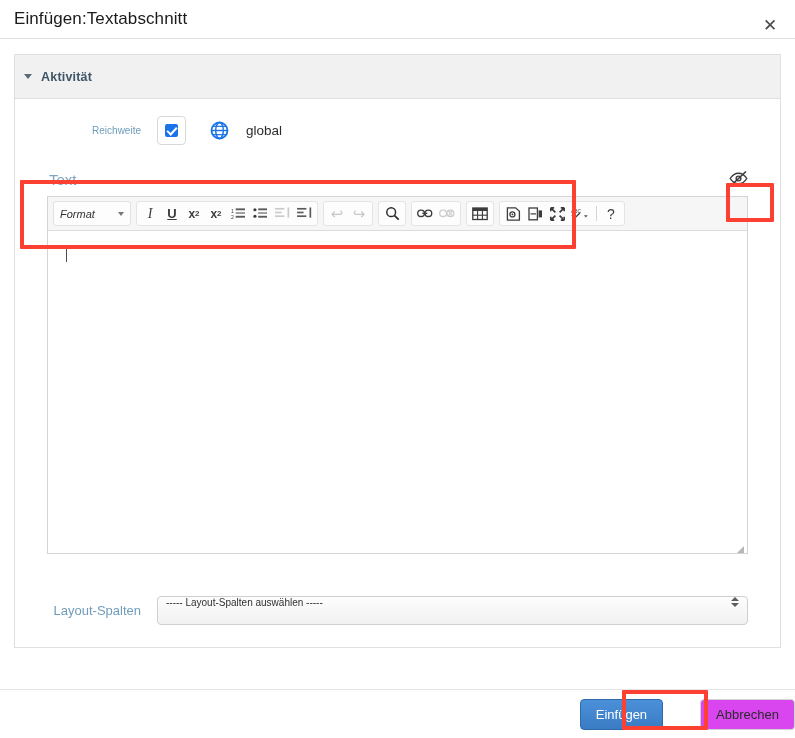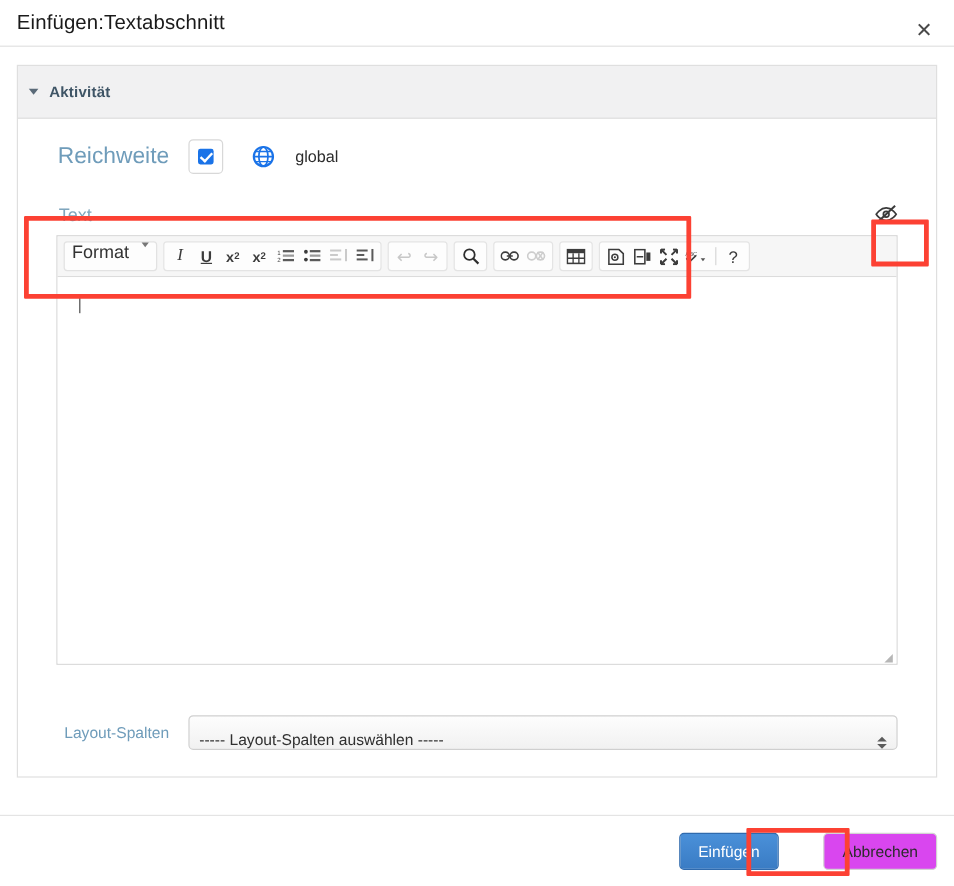--- a/index.html
+++ b/index.html
@@ -83,21 +83,21 @@
   
   .field-row {
     display: flex;
     align-items: center;
     margin-bottom: 6px;
   }
   .field-label {
     width: 124px;
     text-align: right;
     padding-right: 16px;
-    font-size: 19px;
+    font-size: 10px;
     color: #6f9cba;
   }
   .chk-box {
     width: 29px; height: 29px;
     border: 1px solid #d8d8d8;
     border-radius: 4px;
     background: #fff;
     display: flex; align-items: center; justify-content: center;
     cursor: pointer;
   }
@@ -186,30 +186,32 @@
     justify-content: center;
     font-size: 12px;
     color: #3c3c3c;
     cursor: pointer;
     padding: 0 3px;
     user-select: none;
   }
   .tbtn.dim { color: #c8c8c8; cursor: default; }
   .combo {
     display: flex;
+    align-items: center;
     justify-content: space-between;
     width: 78px;
     height: 25px;
     background: #fdfdfd;
     border: 1px solid #e2e2e2;
     border-radius: 3px;
     padding: 0 6px;
-    font-size: 15px;
+    font-size: 11px;
     color: #333;
     cursor: pointer;
+    font-style: italic;
   }
   .combo .car {
     width: 0; height: 0;
     border-left: 3.5px solid transparent;
     border-right: 3.5px solid transparent;
     border-top: 4px solid #777;
   }
   .tsep {
     width: 1px;
     height: 15px;
@@ -251,23 +253,23 @@
     font-size: 13px;
     color: #6f9cba;
   }
   .sel {
     flex: 1;
     height: 29px;
     border: 1px solid #cfcfcf;
     border-radius: 4px;
     background: linear-gradient(#fdfdfd, #f1f1f1);
     display: flex;
-    align-items: flex-end;
+    align-items: flex-start;
     padding: 0 8px;
-    font-size: 13px;
+    font-size: 10px;
     color: #303030;
     position: relative;
     cursor: pointer;
   }
   .sel-arrows {
     position: absolute;
     right: 8px;
     display: flex;
     flex-direction: column;
     gap: 2px;
@@ -283,26 +285,25 @@
     width: 0; height: 0;
     border-left: 4px solid transparent;
     border-right: 4px solid transparent;
     border-top: 4px solid #5b5b5b;
   }
 
   
   .dlg-footer {
     position: absolute;
     left: 0; right: 0; bottom: 0;
-    height: 59px;
+    height: 49px;
     border-top: 1px solid #e4e4e4;
     display: flex;
     align-items: center;
     justify-content: flex-end;
-    padding-right: 14px;
     gap: 9px;
   }
   .btn {
     height: 31px;
     padding: 0 15px;
     border-radius: 4px;
     font-size: 13px;
     display: flex;
     align-items: center;
     justify-content: center;

